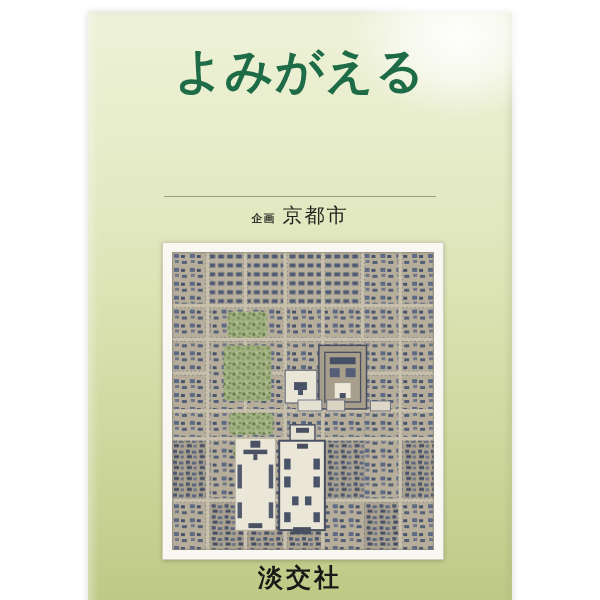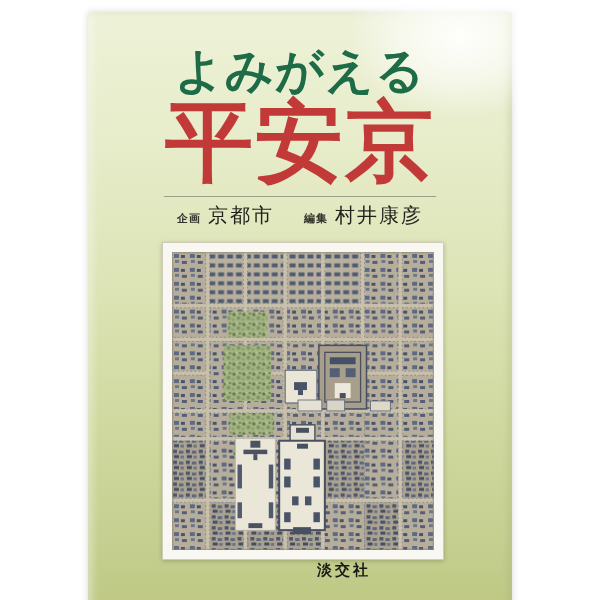--- a/index.html
+++ b/index.html
@@ -46,37 +46,35 @@
   }
   .credits .grp-edit{margin-left:30px;}
   .photo-frame{
     position:absolute;left:74px;top:230px;width:282px;height:318px;
     box-sizing:border-box;background:#f8f7f2;border:1px solid #cfccbc;
     padding:9px;box-shadow:0 1px 4px rgba(50,60,30,.28);
   }
   .map{width:100%;height:100%;display:block;}
   .publisher{
     position:absolute;top:549px;left:0;width:100%;
-    text-align:center;font-size:15px;color:#191a17;letter-spacing:3px;font-weight:600;padding-left:44px;
+    text-align:center;font-size:25px;color:#191a17;letter-spacing:3px;font-weight:600;
   }
 </style>
 </head>
 <body>
 
 <div class="cover">
   <div class="glare"></div>
 
   <h1 class="title-kana">よみがえる</h1>
-  <h1 class="title-kanji">平安京</h1>
 
   <div class="rule"></div>
 
   <div class="credits">
     <span class="grp"><span class="role">企画</span><span class="name">京都市</span></span>
-    <span class="grp grp-edit"><span class="role">編集</span><span class="name">村井康彦</span></span>
   </div>
 
   <div class="photo-frame">
     <svg class="map" viewBox="0 0 264 300" preserveAspectRatio="none" xmlns="http://www.w3.org/2000/svg" aria-hidden="true">
       <defs>
         <pattern id="pBlock" width="16" height="14" patternUnits="userSpaceOnUse">
           <rect width="16" height="14" fill="#b6ae9a"></rect>
           <rect x="2" y="2" width="5" height="4" fill="#5d6a85"></rect>
           <rect x="9" y="3" width="4" height="3" fill="#48526b"></rect>
           <rect x="3" y="8" width="4" height="3" fill="#6e7689"></rect>

